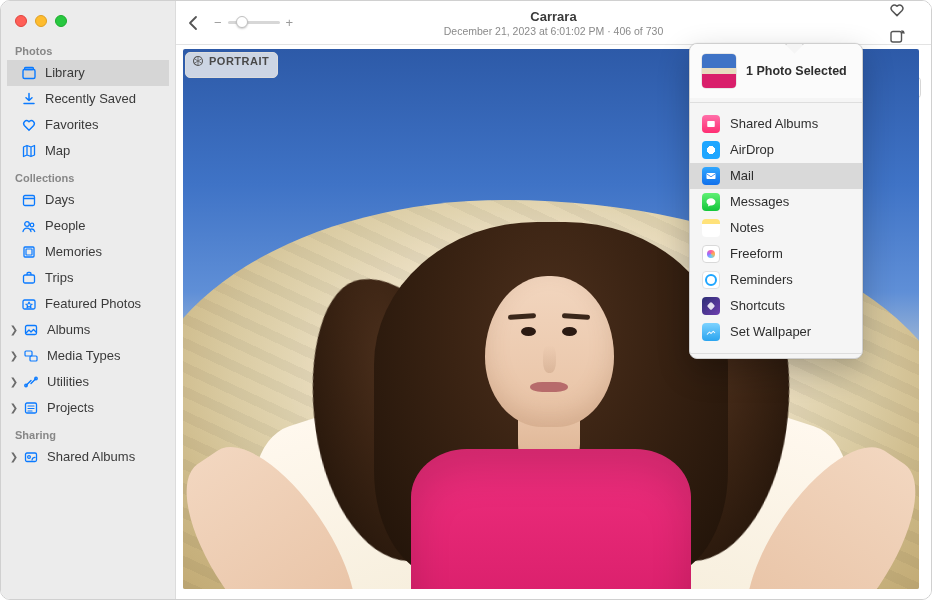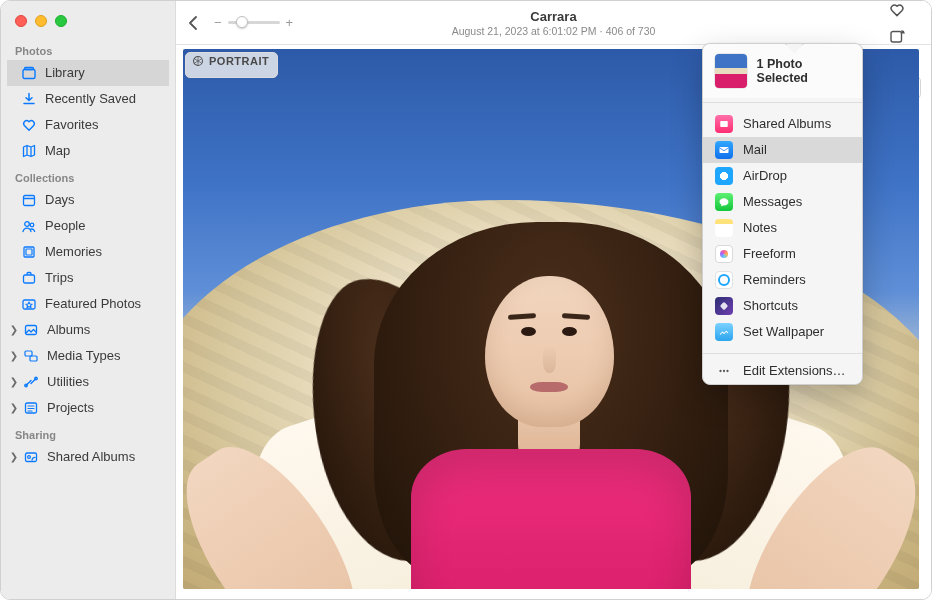--- a/index.html
+++ b/index.html
@@ -56,21 +56,21 @@
   
   .eye{position:absolute;width:12%;height:6%;background:#2b1a12;border-radius:50%;}
   .eye.le{left:28%;top:34%;} .eye.re{right:28%;top:34%;}
   .brow{position:absolute;width:22%;height:3%;background:#3a271a;border-radius:3px;}
   .brow.le{left:18%;top:25%;transform:rotate(-4deg);} .brow.re{right:18%;top:25%;transform:rotate(4deg);}
   .nose{position:absolute;left:45%;top:46%;width:10%;height:18%;background:linear-gradient(180deg,rgba(0,0,0,0),rgba(120,70,40,.15));border-radius:40%;}
   .mouth{position:absolute;left:35%;top:70%;width:30%;height:7%;background:#b76b6b;border-radius:40%/60%;}
   .badge{position:absolute;left:9px;top:7px; background:#f0f0f0d0; border:1px solid #dcdcdc; border-radius:5px; padding:2px 8px 10px 6px; font-size:11px; font-weight:700; letter-spacing:.5px; color:#494949; display:flex; align-items:center; gap:5px; backdrop-filter:blur(6px);}
   .badge svg{width:12px;height:12px;}
   
-  .popover{position:absolute; right:68px; top:42px; width:161px; background:#f5f5f5; border:1px solid #cfcfcf; border-radius:8px; box-shadow:0 12px 32px rgba(0,0,0,.24), 0 0 0 .5px rgba(0,0,0,.05); overflow:hidden; font-size:13px; color:#2e2e2e; z-index:20;}
+  .popover{position:absolute; right:68px; top:42px; width:174px; background:#f5f5f5; border:1px solid #cfcfcf; border-radius:8px; box-shadow:0 12px 32px rgba(0,0,0,.24), 0 0 0 .5px rgba(0,0,0,.05); overflow:hidden; font-size:13px; color:#2e2e2e; z-index:20;}
   .popover::before{content:"";position:absolute;top:-6px;right:61px;width:12px;height:12px;background:#f5f5f5;border-left:1px solid #cfcfcf;border-top:1px solid #cfcfcf;transform:rotate(45deg);} 
   .pop-head{display:flex;align-items:center;gap:10px;padding:10px 12px;background:#fbfbfb;}
   .thumb{width:34px;height:34px;border-radius:4px;background:linear-gradient(180deg,#3f73c6 0 40%,#e7dcc0 40% 60%, #d91f6b 60% 100%); box-shadow:0 0 0 .5px rgba(0,0,0,.15);}
   .pop-head .lbl{font-weight:700;font-size:12.5px;}
   .pop-list{padding:4px 0;}
   .pop-item{display:flex;align-items:center;gap:10px;padding:3px 12px;line-height:20px;cursor:default;}
   .pop-item.hover{background:#d9d9d9;}
   .pop-item .ic{width:18px;height:18px;border-radius:4px;flex:none;display:flex;align-items:center;justify-content:center;color:#fff;font-size:12px;}
   .sep{height:1px;background:#dedede;margin:4px 0;}
   .pop-item.plain .ic{background:none;color:#5a5a5a;border-radius:0;}
@@ -247,21 +247,21 @@
         <div class="zoom">
           <span>−</span>
           <div class="track">
               <div class="dot"></div>
             </div>
           <span>+</span>
         </div>
       </div>
       <div class="title-block">
         <div class="t1">Carrara</div>
-        <div class="t2">August 21, 2023 at 6:01:02 PM  ·  406 of 730</div>
+        <div class="t2">December 21, 2023 at 6:01:02 PM  ·  406 of 730</div>
       </div>
       <div class="tb-right">
         <button class="tb-btn">
             <svg viewBox="0 0 16 16">
               <circle cx="8" cy="8" r="6.4" fill="none" stroke="currentColor" stroke-width="1.4"></circle>
               <circle cx="8" cy="5" r="0.9" fill="currentColor"></circle>
               <rect x="7.3" y="7" width="1.4" height="4.6" rx=".7" fill="currentColor"></rect>
             </svg>
           </button>
         <button class="tb-btn">
@@ -329,34 +329,34 @@
       <div class="sep"></div>
       <div class="pop-list" id="share-list">
           <div class="pop-item">
             <div class="ic shared">
               <svg viewBox="0 0 16 16" width="12" height="12">
                 <rect x="3" y="4" width="10" height="8" rx="1" fill="#fff"></rect>
               </svg>
             </div>
             <span>Shared Albums</span>
           </div>
+          <div class="pop-item">
+            <div class="ic airdrop"></div>
+            <span>AirDrop</span>
+          </div>
           <div class="pop-item hover">
             <div class="ic mail">
               <svg viewBox="0 0 16 16" width="12" height="12">
                 <rect x="2" y="4" width="12" height="8" rx="1" fill="#fff"></rect>
                 <path d="M2 5l6 4 6-4" stroke="#1170ec" stroke-width="1" fill="none"></path>
               </svg>
             </div>
             <span>Mail</span>
           </div>
           <div class="pop-item">
-            <div class="ic airdrop"></div>
-            <span>AirDrop</span>
-          </div>
-          <div class="pop-item">
             <div class="ic msg">
               <svg viewBox="0 0 16 16" width="12" height="12">
                 <path d="M8 3C4.7 3 2 5 2 7.6c0 1.5 1 2.9 2.5 3.7L4 14l2.7-1.5c.4.1.9.1 1.3.1 3.3 0 6-2 6-4.6S11.3 3 8 3Z" fill="#fff"></path>
               </svg>
             </div>
             <span>Messages</span>
           </div>
           <div class="pop-item">
             <div class="ic notes"></div>
             <span>Notes</span>
@@ -380,26 +380,16 @@
           <div class="pop-item">
             <div class="ic wall">
               <svg viewBox="0 0 16 16" width="12" height="12">
                 <path d="M3 11l3-3 2 2 3-3 2 2" stroke="#fff" stroke-width="1.4" fill="none" stroke-linecap="round" stroke-linejoin="round"></path>
               </svg>
             </div>
             <span>Set Wallpaper</span>
           </div>
         </div>
       <div class="sep"></div>
-      <div class="pop-item plain">
-        <div class="ic">
-            <svg viewBox="0 0 16 16" width="14" height="14">
-              <circle cx="4" cy="8" r="1.3" fill="#5a5a5a"></circle>
-              <circle cx="8" cy="8" r="1.3" fill="#5a5a5a"></circle>
-              <circle cx="12" cy="8" r="1.3" fill="#5a5a5a"></circle>
-            </svg>
-          </div>
-        <span>Edit Extensions…</span>
-      </div>
     </div>
 
   </div>
 </div>
 
 </body></html>

